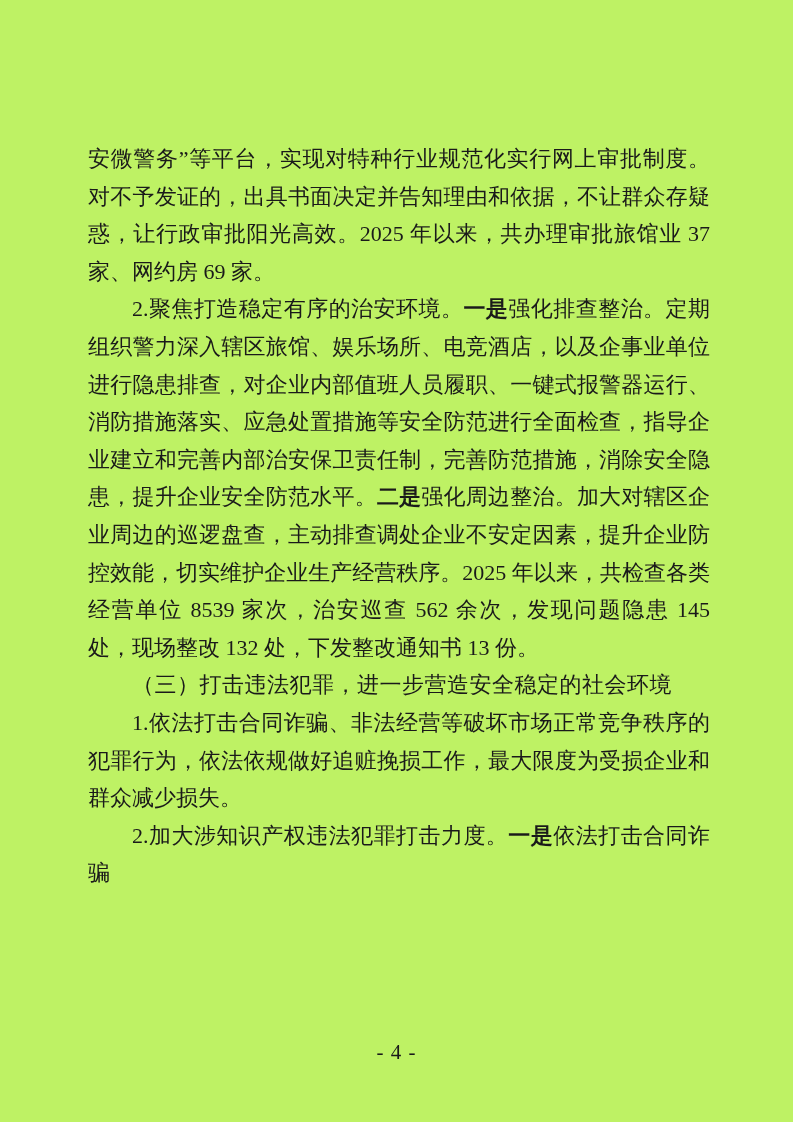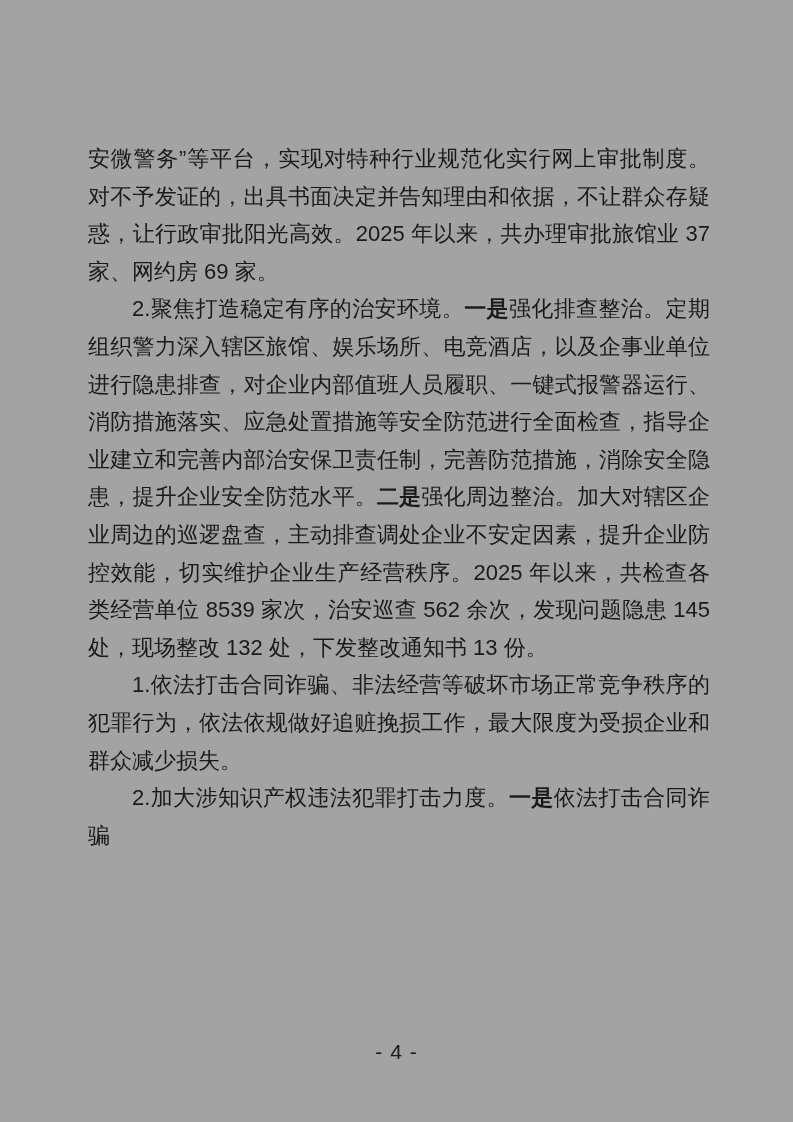--- a/index.html
+++ b/index.html
@@ -5,23 +5,23 @@
   html, body {
     margin: 0;
     padding: 0;
     background: #e8e8e8;
   }
   .page {
     position: relative;
     width: 793px;
     height: 1122px;
     margin: 0 auto;
-    background: #a3a3a3;
+    background: #bef264;
     overflow: hidden;
-    font-family: Liberation Sans, sans-serif;
+    font-family: Liberation Serif, serif;
     color: #1a1a1a;
   }
   .doc-body {
     position: absolute;
     left: 88px;
     top: 140px;
     width: 622px;
     font-size: 22px;
     line-height: 37.6px;
     text-align: justify;
@@ -53,17 +53,18 @@
     color: #1a1a1a;
   }
 </style>
 </head>
 <body>
 
 <div class="page">
   <div class="doc-body" id="doc-body">
       <p class="para"><span class="">安微警务”等平台，实现对特种行业规范化实行网上审批制度。对不予发证的，出具书面决定并告知理由和依据，不让群众存疑惑，让行政审批阳光高效。2025 年以来，共办理审批旅馆业 37 家、网约房 69 家。</span></p>
       <p class="para indent"><span class="">2.聚焦打造稳定有序的治安环境。</span><span class="bold">一是</span><span class="">强化排查整治。定期组织警力深入辖区旅馆、娱乐场所、电竞酒店，以及企事业单位进行隐患排查，对企业内部值班人员履职、一键式报警器运行、消防措施落实、应急处置措施等安全防范进行全面检查，指导企业建立和完善内部治安保卫责任制，完善防范措施，消除安全隐患，提升企业安全防范水平。</span><span class="bold">二是</span><span class="">强化周边整治。加大对辖区企业周边的巡逻盘查，主动排查调处企业不安定因素，提升企业防控效能，切实维护企业生产经营秩序。2025 年以来，共检查各类经营单位 8539 家次，治安巡查 562 余次，发现问题隐患 145 处，现场整改 132 处，下发整改通知书 13 份。</span></p>
+      <p class="para indent heading"><span class="">（三）打击违法犯罪，进一步营造安全稳定的社会环境</span></p>
       <p class="para indent"><span class="">1.依法打击合同诈骗、非法经营等破坏市场正常竞争秩序的犯罪行为，依法依规做好追赃挽损工作，最大限度为受损企业和群众减少损失。</span></p>
       <p class="para indent"><span class="">2.加大涉知识产权违法犯罪打击力度。</span><span class="bold">一是</span><span class="">依法打击合同诈骗</span></p>
     </div>
   <div class="page-number">- 4 -</div>
 </div>
 
 </body></html>

